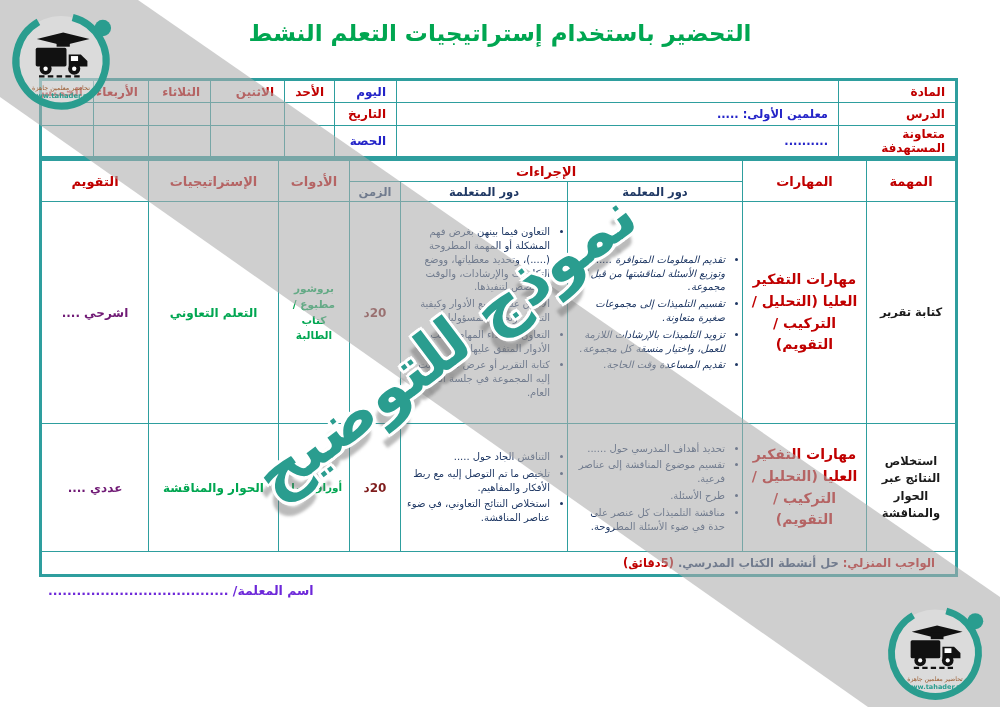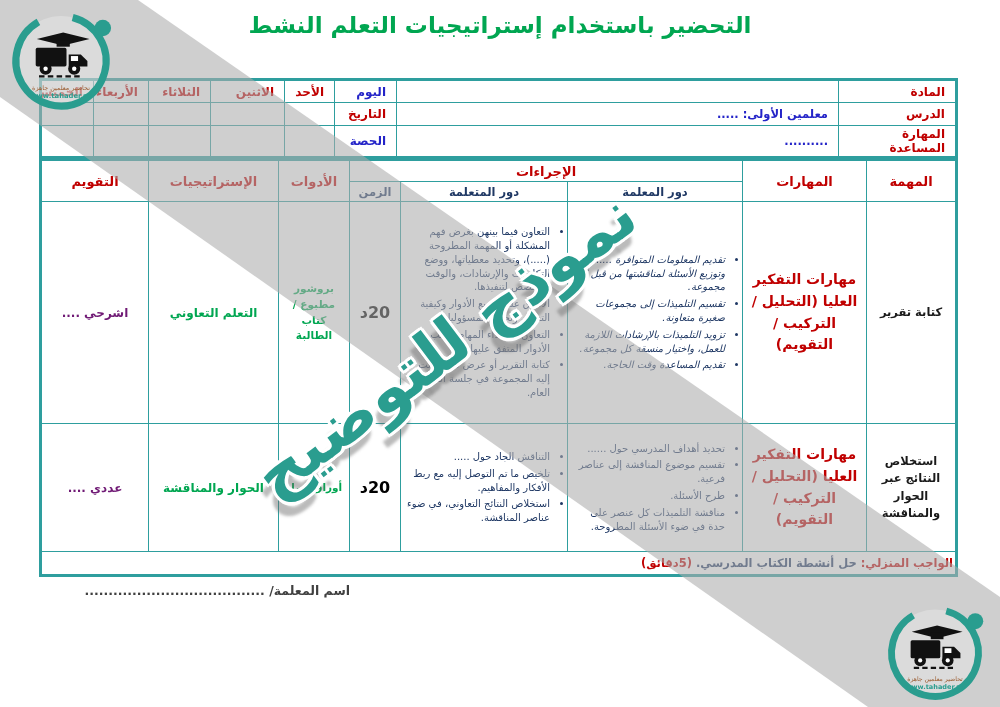--- a/index.html
+++ b/index.html
@@ -8,21 +8,21 @@
     position: relative;
     background: #ffffff;
     font-family: "DejaVu Sans", sans-serif;
     direction: rtl;
     overflow: hidden;
   }
 
   
   .page-title {
     position: absolute;
-    top: 12px; left: 0; right: 0;
+    top: 20px; left: 0; right: 0;
     text-align: center;
     font-size: 23px;
     font-weight: bold;
     color: #00A651;
     z-index: 5;
   }
 
   
   table { border-collapse: collapse; table-layout: fixed; }
   td { border: 1.5px solid #2E9E9E; overflow: hidden; }
@@ -56,34 +56,34 @@
   .main-table tr.h2 td { height: 20px; font-weight: bold; font-size: 11.5px; }
   .main-table tr.r1 td { height: 222px; }
   .main-table tr.r2 td { height: 128px; }
   .task  { color: #1a1a1a; font-weight: bold; font-size: 11.5px; line-height: 1.5; margin-left: 12px; }
   .skills{ color: #C00000; font-weight: bold; font-size: 14px; line-height: 1.55; padding: 0 6px !important; }
   .role  { vertical-align: middle; }
   .role ul { list-style: disc; margin: 0; padding: 0 14px 0 2px; text-align: right;
              color: #1F3864; font-weight: normal; font-size: 10px; line-height: 1.38; }
   .role ul li { margin: 3px 0; }
   .role.italic ul { font-style: italic; }
-  .time  { color: #000000; font-weight: bold; font-size: 16px; }
+  .time  { color: #7f1d1d; font-weight: bold; font-size: 12px; }
   .tools { color: #00A651; font-weight: bold; font-size: 10.5px; line-height: 1.5; }
   .strat { color: #00A651; font-weight: bold; font-size: 12px; }
   .eval  { color: #701a75; font-weight: bold; font-size: 12px; }
-  tr.hw td { height: 24px; text-align: right; padding: 2px 2px; font-size: 11.5px; font-weight: bold; }
+  tr.hw td { height: 24px; text-align: right; padding: 2px 20px; font-size: 11.5px; font-weight: bold; }
 
   
   .teacher-name {
     position: absolute;
     top: 583px; left: 48px;
     width: 302px;
-    text-align: right;
+    text-align: left;
     direction: rtl;
-    color: #404040;
+    color: #6d28d9;
     font-weight: bold;
     font-size: 12.5px;
     z-index: 5;
   }
 
   
   .band-svg { position: absolute; inset: 0; z-index: 40; pointer-events: none; }
   .wm-text {
     position: absolute;
     left: 205px; top: 308px;
@@ -139,21 +139,21 @@
     <td class="red">الدرس</td>
     <td class="blue unit">معلمين الأولى: .....</td>
     <td class="red">التاريخ</td>
     <td></td>
     <td></td>
     <td></td>
     <td></td>
     <td></td>
   </tr>
   <tr>
-    <td class="red">المهارة المساعدة</td>
+    <td class="red">متعاونة المستهدفة</td>
     <td class="blue unit">..........</td>
     <td class="blue">الحصة</td>
     <td></td>
     <td></td>
     <td></td>
     <td></td>
     <td></td>
   </tr>
 </tbody>
   </table>

